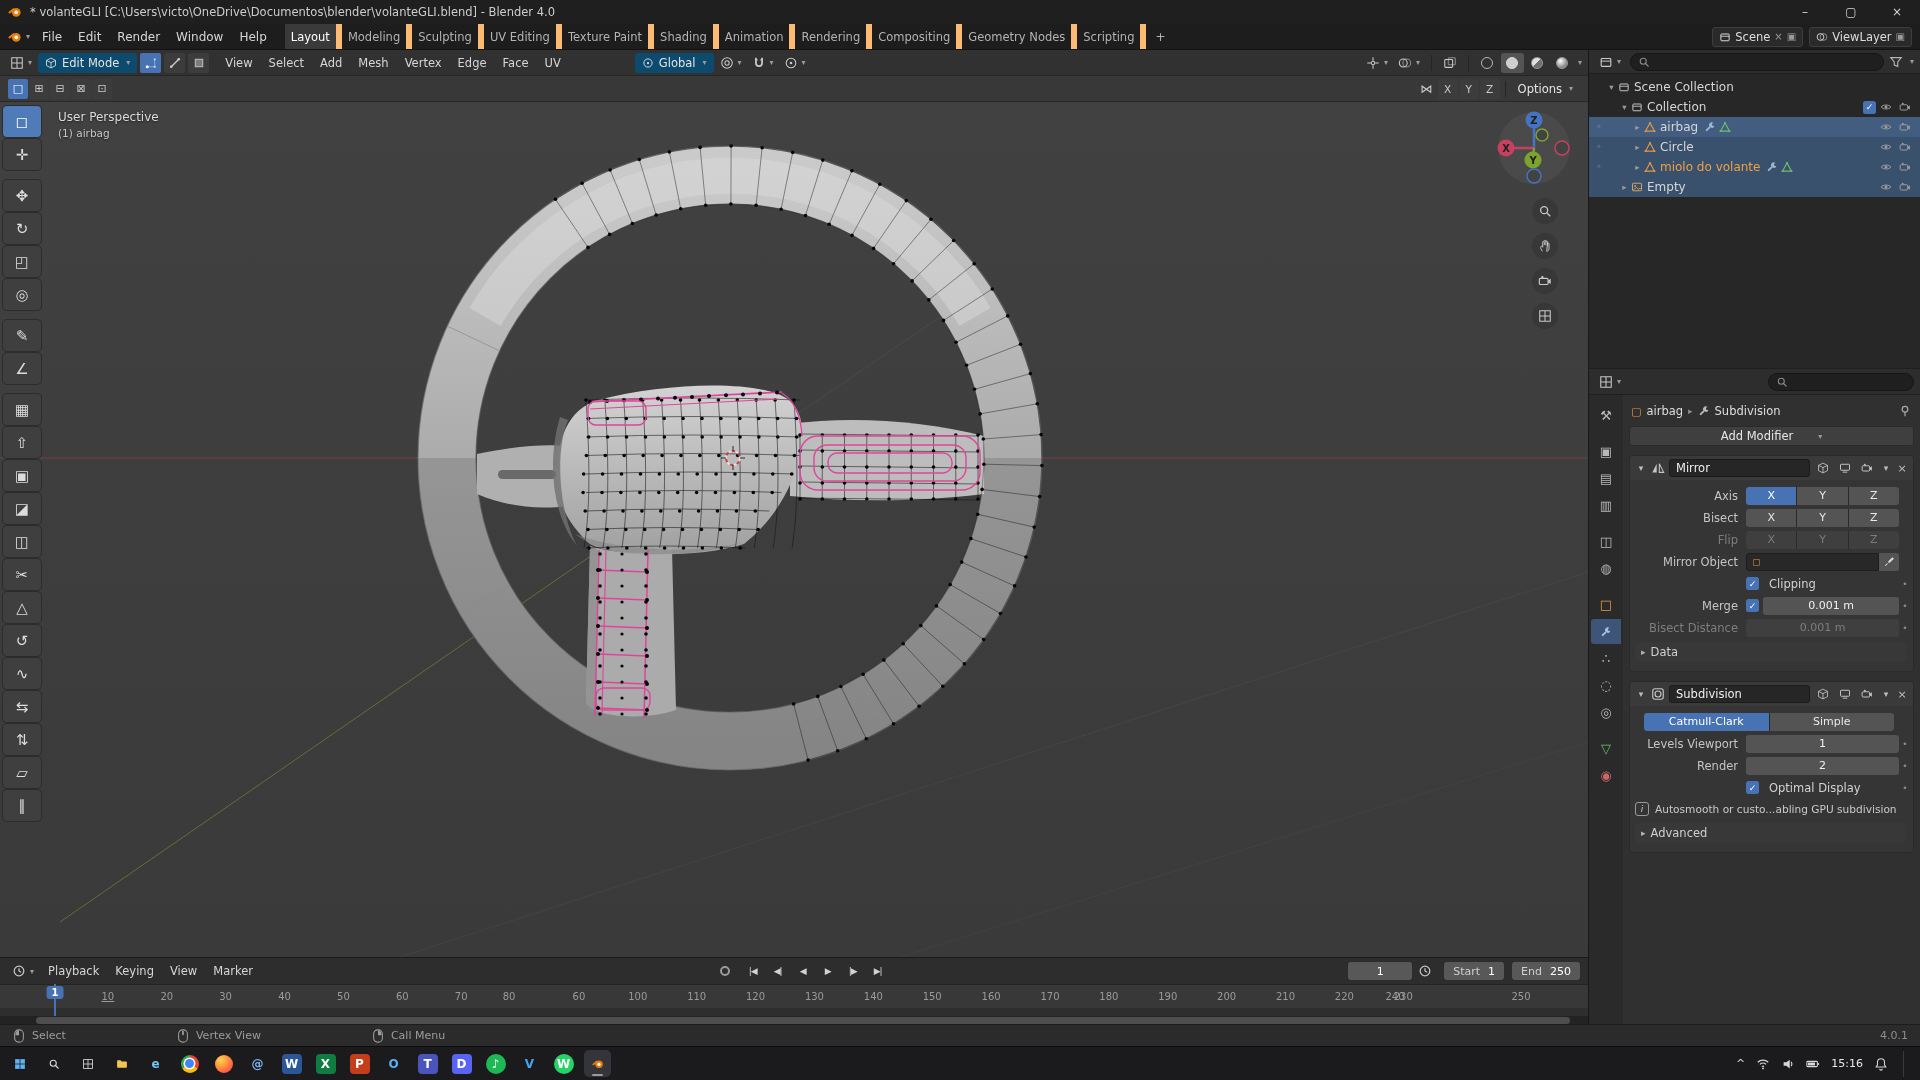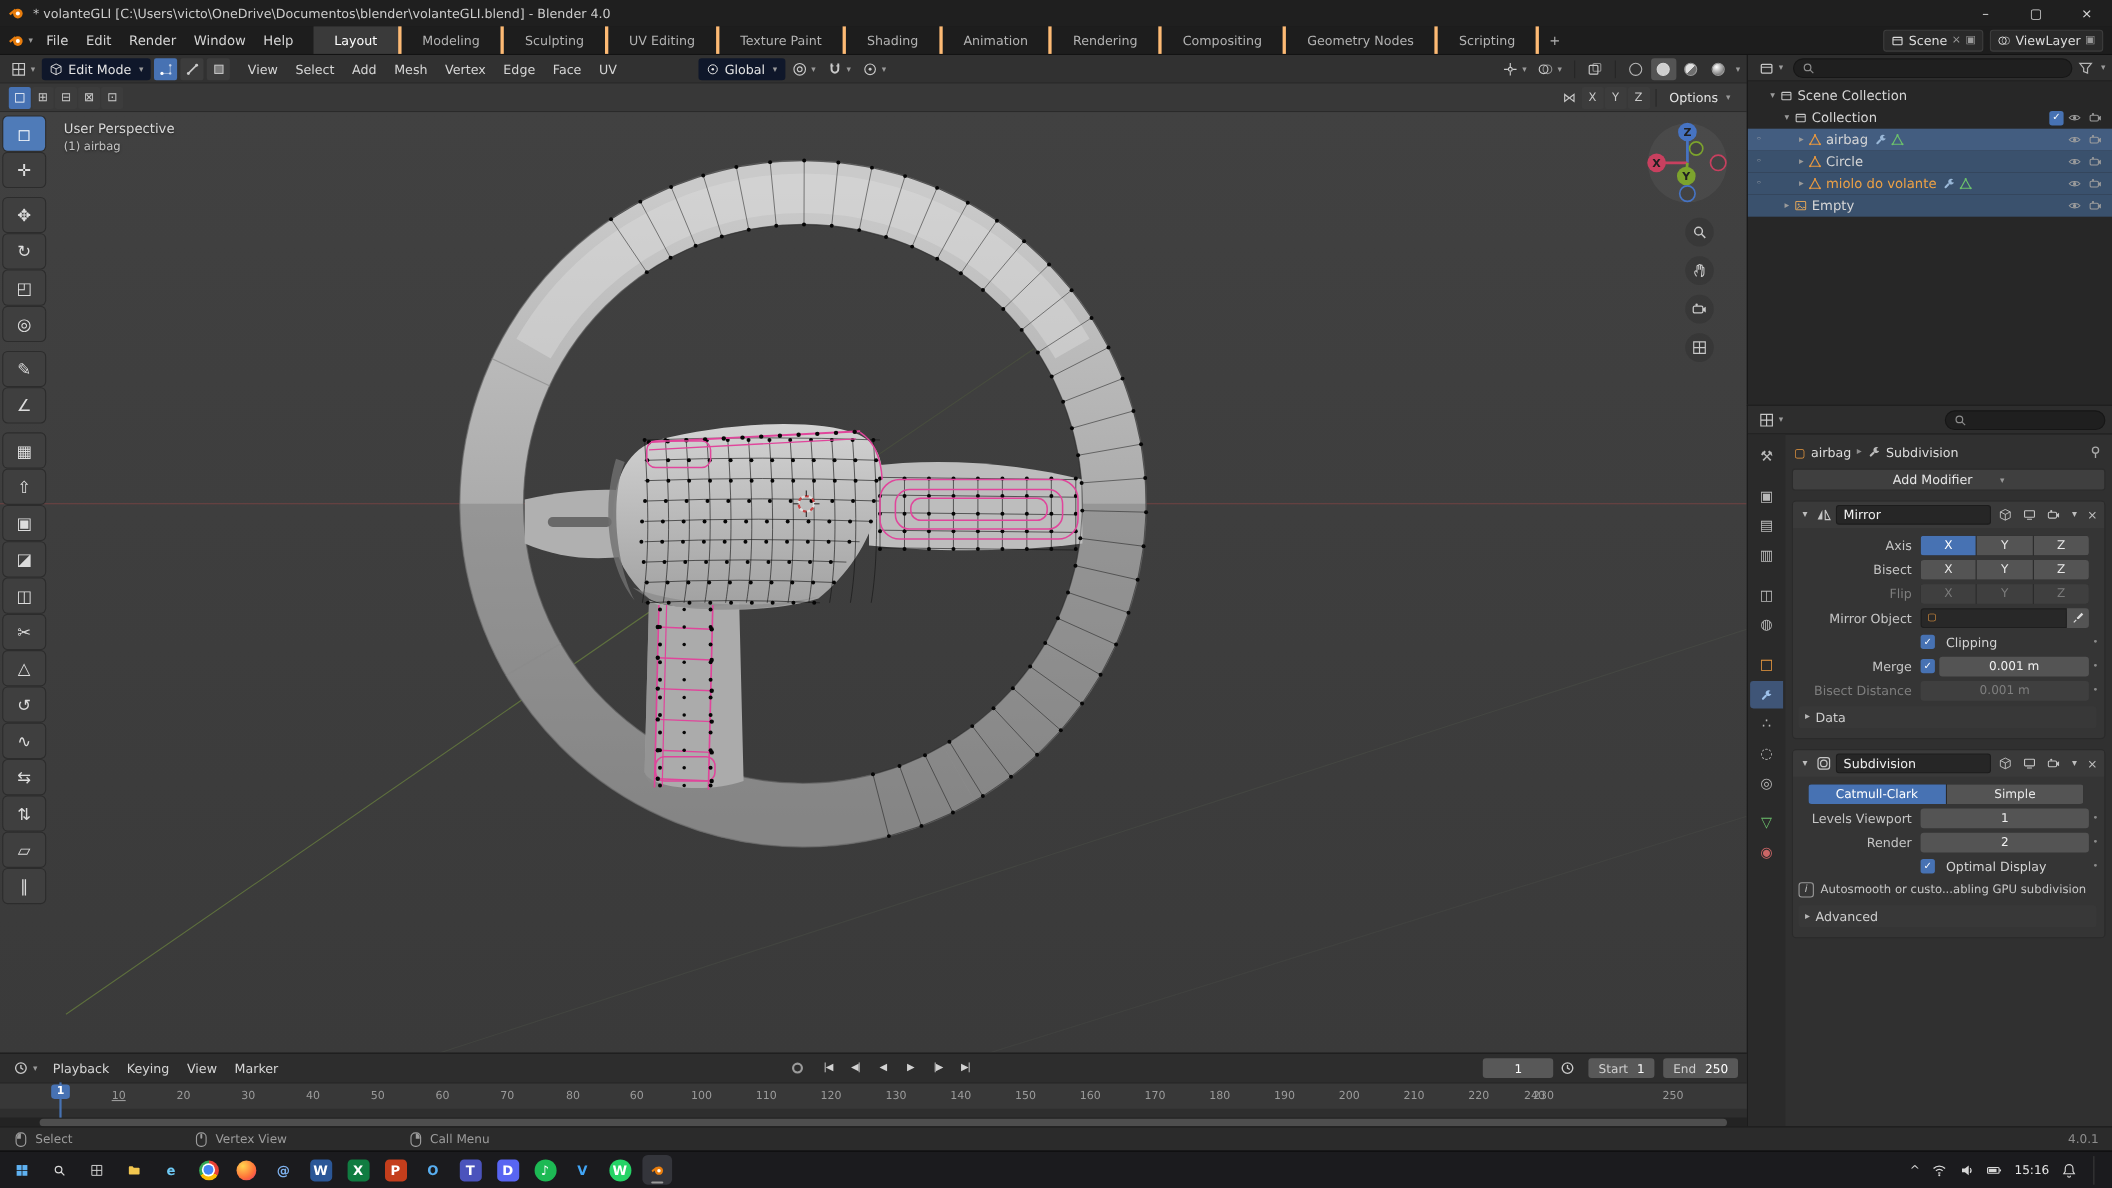--- a/index.html
+++ b/index.html
@@ -14,29 +14,29 @@
 #titlebar{position:absolute;left:0;top:0;width:100%;height:24px;background:#1f1f1f;display:flex;align-items:center;color:#c9c9c9;font-size:11.5px}
 #titlebar svg{margin:0 8px}
 #win-title{color:#cdcdcd}
 #win-controls{margin-left:auto;display:flex;height:100%}
 .win-btn{width:46px;display:flex;align-items:center;justify-content:center;color:#d6d6d6;font-size:12px}
 
 #menubar{position:absolute;left:0;top:24px;width:100%;height:26px;background:#1d1d1d;display:flex;align-items:center;border-bottom:1px solid #131313;padding-left:4px}
 #menu-items{display:flex;height:100%;align-items:center}
 .menu-item{padding:4px 8px;color:#d6d6d6;border-radius:3px}
 #workspace-tabs{display:flex;height:100%;margin-left:10px}
-.ws-tab{padding:0 19px;color:#b3b3b3;border-right:3px solid #fdba74;height:100%;display:flex;align-items:center;font-size:11.5px}
+.ws-tab{padding:0 6px;color:#b3b3b3;border-right:6px solid #fdba74;height:100%;display:flex;align-items:center;font-size:11.5px}
 .ws-tab.active{background:#3a3a3a;color:#fff}
 .ws-plus{padding:0 9px;height:100%;display:flex;align-items:center;color:#b3b3b3}
 .topbar-field{display:flex;align-items:center;gap:4px;background:#2a2a2a;border:1px solid #3d3d3d;border-radius:3px;height:20px;padding:0 6px;margin-left:6px;font-size:11.5px;color:#ddd}
 .icon-btn{display:flex;align-items:center;justify-content:center;gap:2px;height:20px;padding:0 4px;border-radius:3px;color:#c9c9c9}
 
 #vp{position:absolute;left:0;top:50px;width:1588px;height:907px;background:#3d3d3d}
 #vp-header{height:26px;background:#313131;display:flex;align-items:center;padding:0 6px;gap:2px;border-bottom:1px solid #262626}
-.dd{display:flex;align-items:center;gap:5px;background:#0f172a;border-radius:3px;height:20px;padding:0 7px;font-size:11.5px;color:#e4e4e4}
+.dd{display:flex;align-items:center;gap:5px;background:#0c4a6e;border-radius:3px;height:20px;padding:0 7px;font-size:11.5px;color:#e4e4e4}
 .hmenu{padding:3px 8px;border-radius:3px;color:#d6d6d6;font-size:11.5px}
 .mode-btn{width:21px;height:20px;display:flex;align-items:center;justify-content:center;background:#3c3c3c;border-radius:2px;color:#c9c9c9;margin-left:1px}
 .mode-btn.active{background:#4772b3;color:#fff}
 .hdiv{width:1px;height:16px;background:#262626;margin:0 5px}
 .shade-btn{width:23px;height:20px;display:flex;align-items:center;justify-content:center;border-radius:3px}
 .shade-btn.active{background:#545454}
 .sphere{width:12px;height:12px;border-radius:50%;border:1.5px solid #b5b5b5}
 .sphere.solid{background:#cfcfcf;border-color:#d8d8d8}
 .sphere.material{background:linear-gradient(135deg,#e0e0e0 50%,#6f6f6f 50%);border-color:#999}
 .sphere.rendered{background:radial-gradient(circle at 35% 30%,#fff,#858585 70%);border-color:#999}
@@ -1406,21 +1406,21 @@
       </div>
     </div>
     <div id="tl-ruler">
         <span class="tick" style="left: 107.88px; text-decoration: underline;">10</span>
         <span class="tick" style="left: 166.76px;">20</span>
         <span class="tick" style="left: 225.64px;">30</span>
         <span class="tick" style="left: 284.52px;">40</span>
         <span class="tick" style="left: 343.4px;">50</span>
         <span class="tick" style="left: 402.28px;">60</span>
         <span class="tick" style="left: 461.16px;">70</span>
-        <span class="tick" style="left: 521px;">80</span>
+        <span class="tick" style="left: 509px;">80</span>
         <span class="tick" style="left: 578.92px;">60</span>
         <span class="tick" style="left: 637.8px;">100</span>
         <span class="tick" style="left: 696.68px;">110</span>
         <span class="tick" style="left: 755.56px;">120</span>
         <span class="tick" style="left: 814.44px;">130</span>
         <span class="tick" style="left: 873.32px;">140</span>
         <span class="tick" style="left: 932.2px;">150</span>
         <span class="tick" style="left: 991.08px;">160</span>
         <span class="tick" style="left: 1049.96px;">170</span>
         <span class="tick" style="left: 1108.84px;">180</span>

